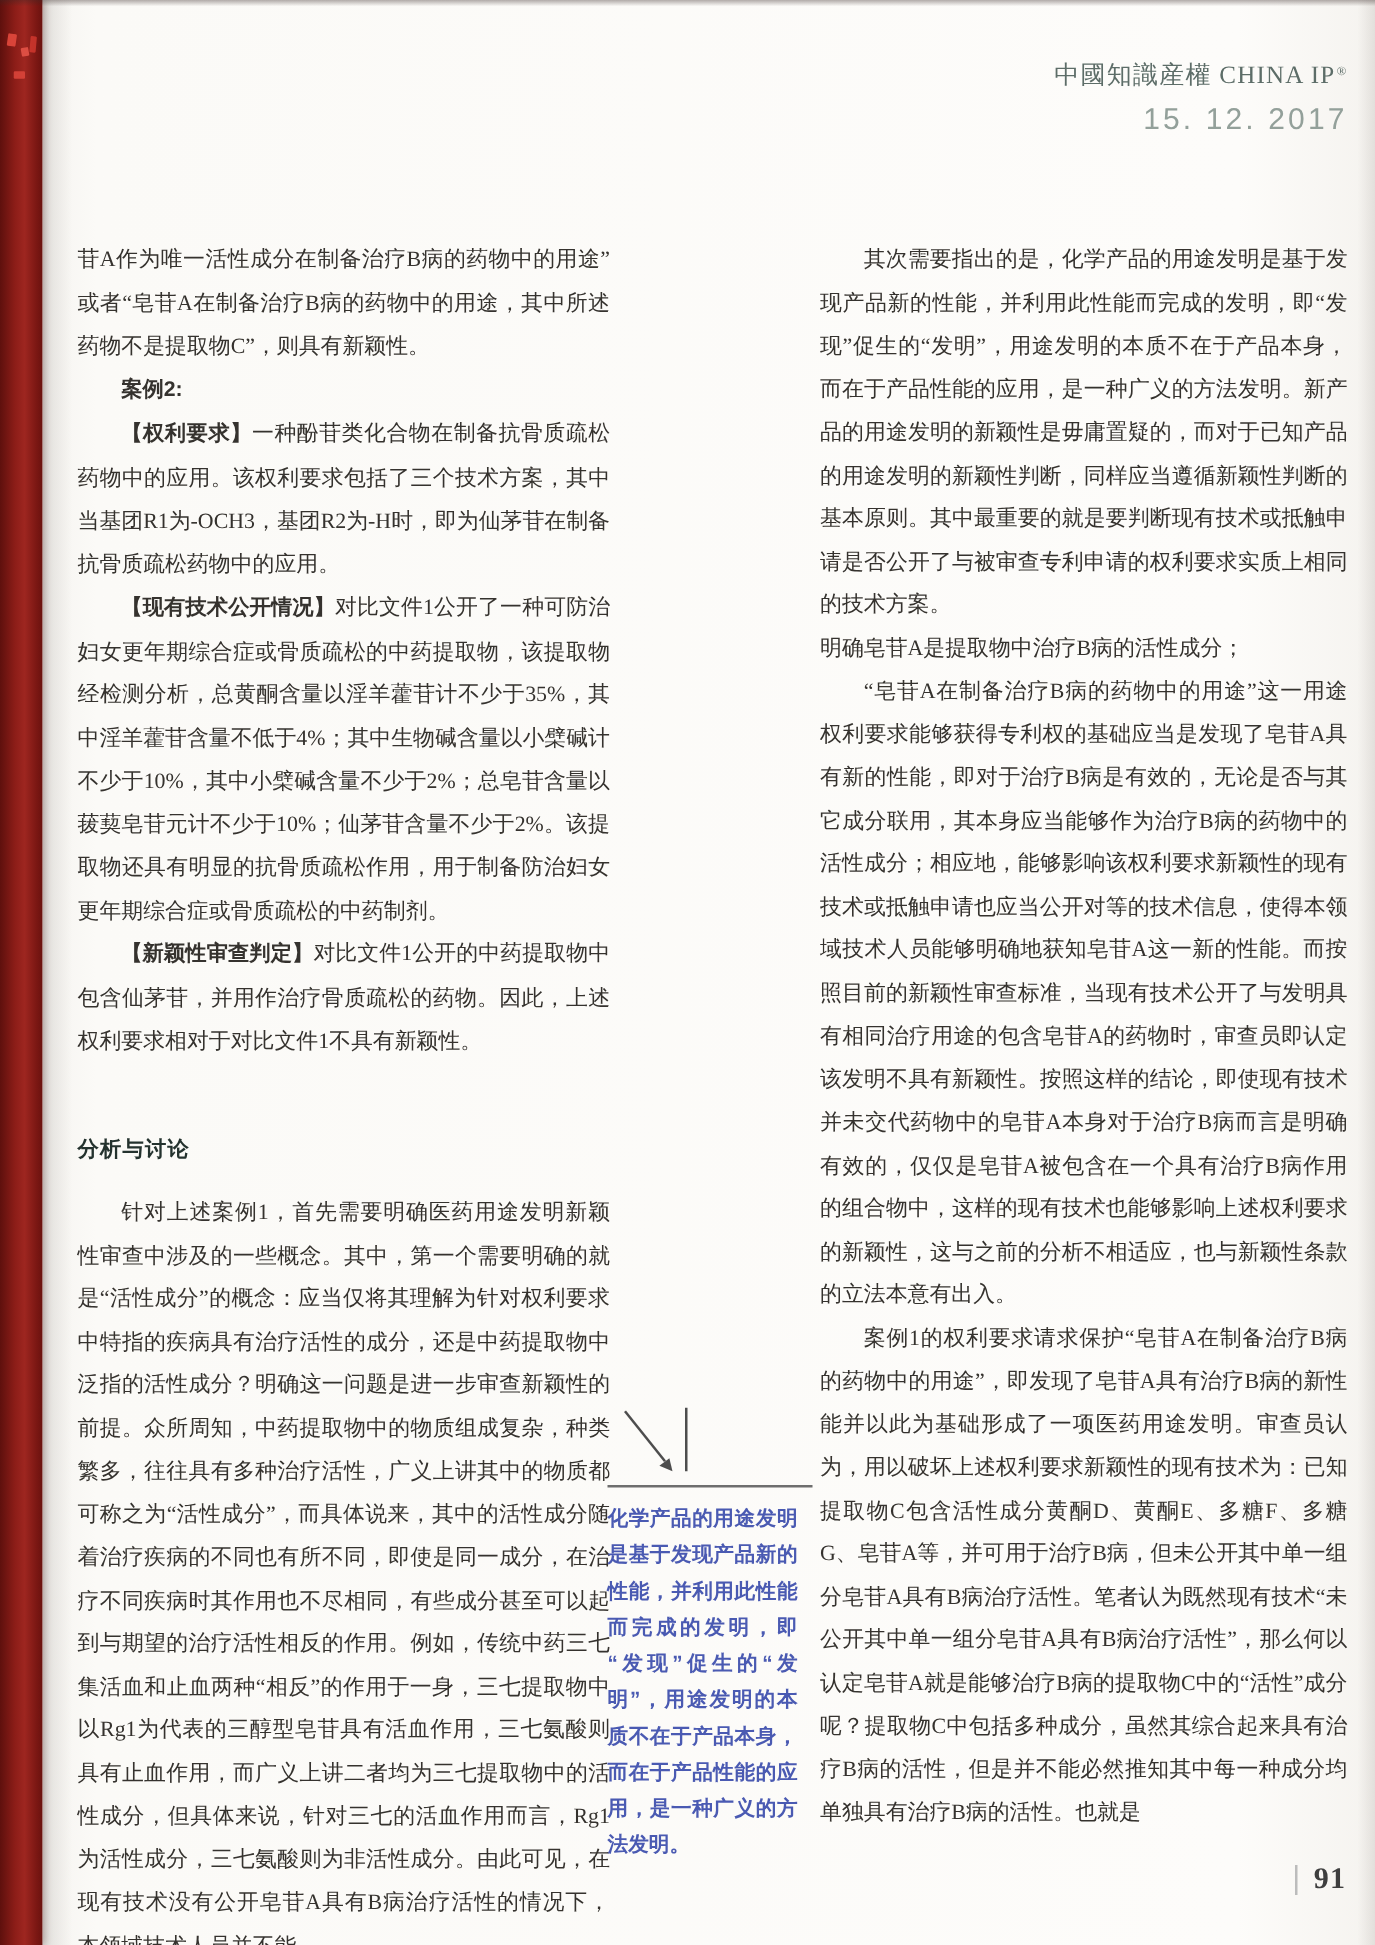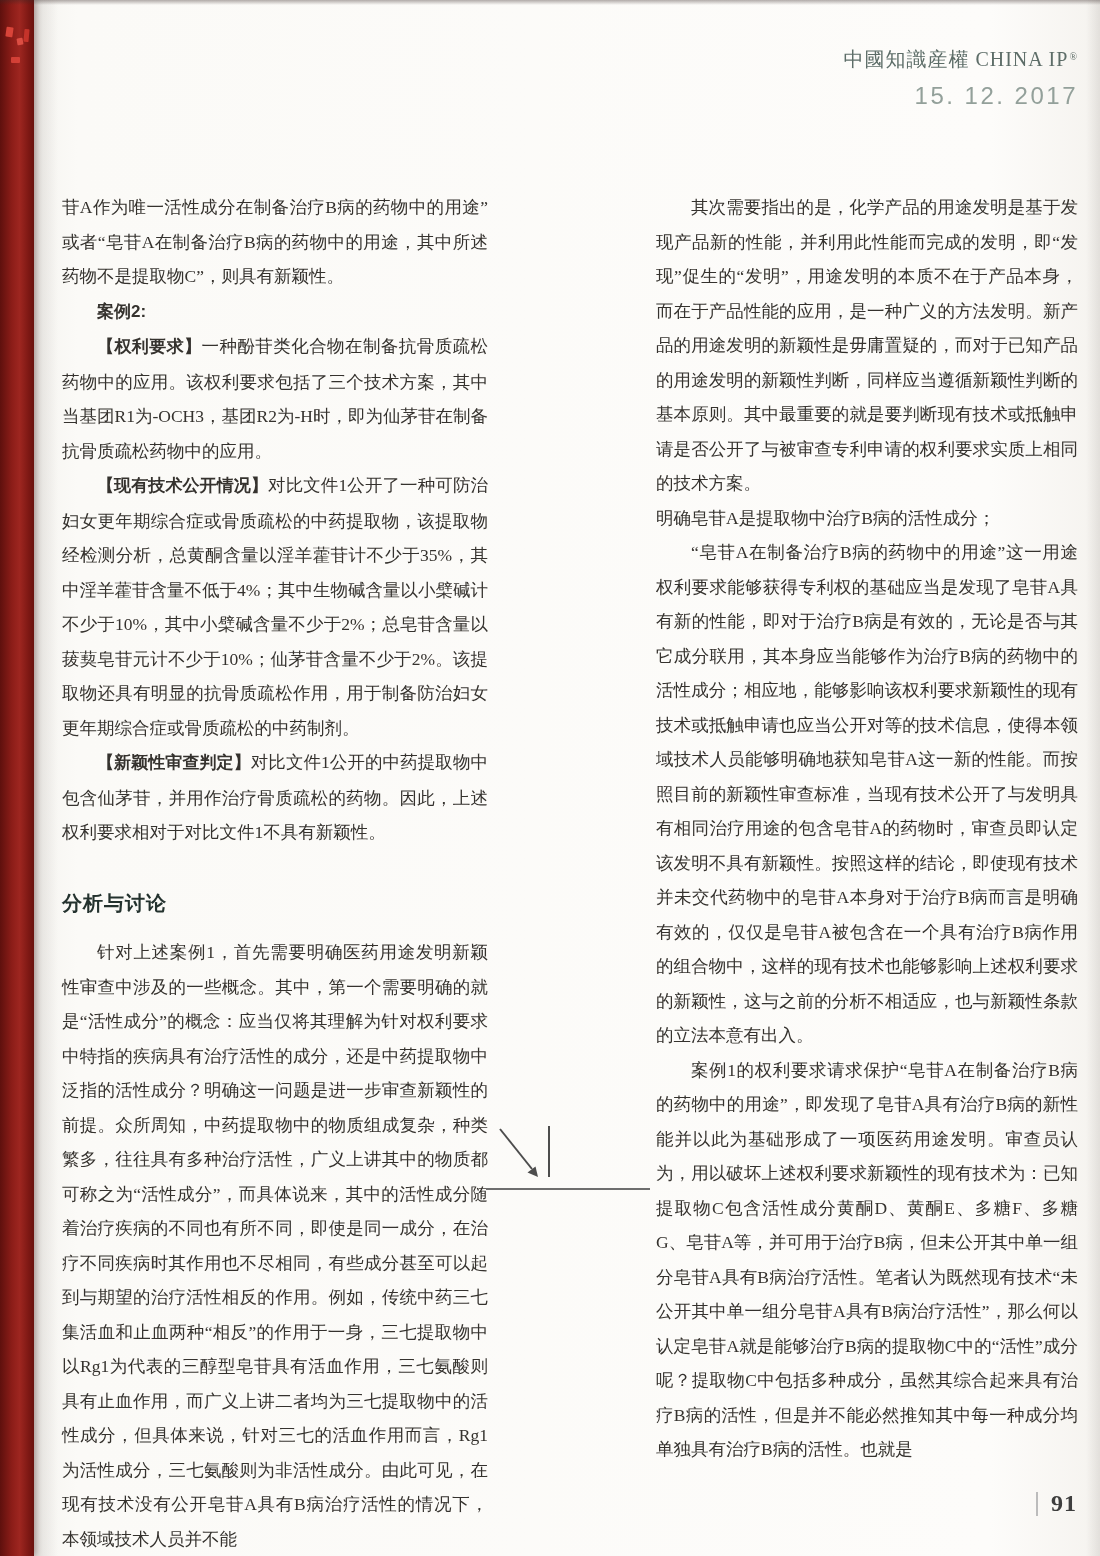--- a/index.html
+++ b/index.html
@@ -37,22 +37,22 @@
   
   .col{position:absolute;top:190px;font-size:17.5px;line-height:34.5px;
     text-align:justify;text-justify:inter-character;}
   .col-left{left:62px;width:426px;}
   .col-right{left:656px;width:422px;}
   .para{margin:0;}
   .para.indent{text-indent:2em;}
   .b{font-weight:bold;font-family:"Liberation Sans","DejaVu Sans",sans-serif;font-size:17px;}
   h2.section-heading{
     font-family:"Liberation Sans","DejaVu Sans",sans-serif;
-    font-size:20px;color:#24322e;letter-spacing:1px;
-    margin:36px 0 15px 0;
+    font-size:17px;color:#24322e;letter-spacing:1px;
+    margin:53px 0 15px 0;
   }
   
   .pullquote{position:absolute;left:486px;top:1126px;width:168px;}
   .pullquote svg{display:block;margin:0 0 0 6px;}
   .pq-rule{width:164px;border-top:2px solid #6e6e6e;margin:4px 0 11px 0;}
   .pq-text{
     margin:0;width:152px;
     font-family:"Liberation Sans","DejaVu Sans",sans-serif;
     font-weight:bold;font-size:16.5px;line-height:29px;
     color:#4a5ab2;text-align:justify;text-justify:inter-character;
@@ -92,20 +92,21 @@
     <p class="para indent"><span>针对上述案例1，首先需要明确医药用途发明新颖性审查中涉及的一些概念。其中，第一个需要明确的就是“活性成分”的概念：应当仅将其理解为针对权利要求中特指的疾病具有治疗活性的成分，还是中药提取物中泛指的活性成分？明确这一问题是进一步审查新颖性的前提。众所周知，中药提取物中的物质组成复杂，种类繁多，往往具有多种治疗活性，广义上讲其中的物质都可称之为“活性成分”，而具体说来，其中的活性成分随着治疗疾病的不同也有所不同，即使是同一成分，在治疗不同疾病时其作用也不尽相同，有些成分甚至可以起到与期望的治疗活性相反的作用。例如，传统中药三七集活血和止血两种“相反”的作用于一身，三七提取物中以Rg1为代表的三醇型皂苷具有活血作用，三七氨酸则具有止血作用，而广义上讲二者均为三七提取物中的活性成分，但具体来说，针对三七的活血作用而言，Rg1为活性成分，三七氨酸则为非活性成分。由此可见，在现有技术没有公开皂苷A具有B病治疗活性的情况下，本领域技术人员并不能</span></p>
   </div>
 
 <aside class="pullquote">
   <svg width="62" height="58" viewBox="0 0 62 58">
     <line x1="8" y1="3" x2="40" y2="43" stroke="#4d4d4d" stroke-width="2"></line>
     <polygon points="46,51 35.5,46.5 43.5,40.5" fill="#4d4d4d"></polygon>
     <line x1="57" y1="0" x2="57" y2="51" stroke="#4d4d4d" stroke-width="2"></line>
   </svg>
   <div class="pq-rule"></div>
+  <p class="pq-text">化学产品的用途发明是基于发现产品新的性能，并利用此性能而完成的发明，即“发现”促生的“发明”，用途发明的本质不在于产品本身，而在于产品性能的应用，是一种广义的方法发明。</p>
 </aside>
 
 <div class="col col-right" id="col-right">
     <p class="para indent"><span>其次需要指出的是，化学产品的用途发明是基于发现产品新的性能，并利用此性能而完成的发明，即“发现”促生的“发明”，用途发明的本质不在于产品本身，而在于产品性能的应用，是一种广义的方法发明。新产品的用途发明的新颖性是毋庸置疑的，而对于已知产品的用途发明的新颖性判断，同样应当遵循新颖性判断的基本原则。其中最重要的就是要判断现有技术或抵触申请是否公开了与被审查专利申请的权利要求实质上相同的技术方案。</span></p>
     <p class="para"><span>明确皂苷A是提取物中治疗B病的活性成分；</span></p>
     <p class="para indent"><span>“皂苷A在制备治疗B病的药物中的用途”这一用途权利要求能够获得专利权的基础应当是发现了皂苷A具有新的性能，即对于治疗B病是有效的，无论是否与其它成分联用，其本身应当能够作为治疗B病的药物中的活性成分；相应地，能够影响该权利要求新颖性的现有技术或抵触申请也应当公开对等的技术信息，使得本领域技术人员能够明确地获知皂苷A这一新的性能。而按照目前的新颖性审查标准，当现有技术公开了与发明具有相同治疗用途的包含皂苷A的药物时，审查员即认定该发明不具有新颖性。按照这样的结论，即使现有技术并未交代药物中的皂苷A本身对于治疗B病而言是明确有效的，仅仅是皂苷A被包含在一个具有治疗B病作用的组合物中，这样的现有技术也能够影响上述权利要求的新颖性，这与之前的分析不相适应，也与新颖性条款的立法本意有出入。</span></p>
     <p class="para indent"><span>案例1的权利要求请求保护“皂苷A在制备治疗B病的药物中的用途”，即发现了皂苷A具有治疗B病的新性能并以此为基础形成了一项医药用途发明。审查员认为，用以破坏上述权利要求新颖性的现有技术为：已知提取物C包含活性成分黄酮D、黄酮E、多糖F、多糖G、皂苷A等，并可用于治疗B病，但未公开其中单一组分皂苷A具有B病治疗活性。笔者认为既然现有技术“未公开其中单一组分皂苷A具有B病治疗活性”，那么何以认定皂苷A就是能够治疗B病的提取物C中的“活性”成分呢？提取物C中包括多种成分，虽然其综合起来具有治疗B病的活性，但是并不能必然推知其中每一种成分均单独具有治疗B病的活性。也就是</span></p>
   </div>
 
 <footer class="pagefoot">

